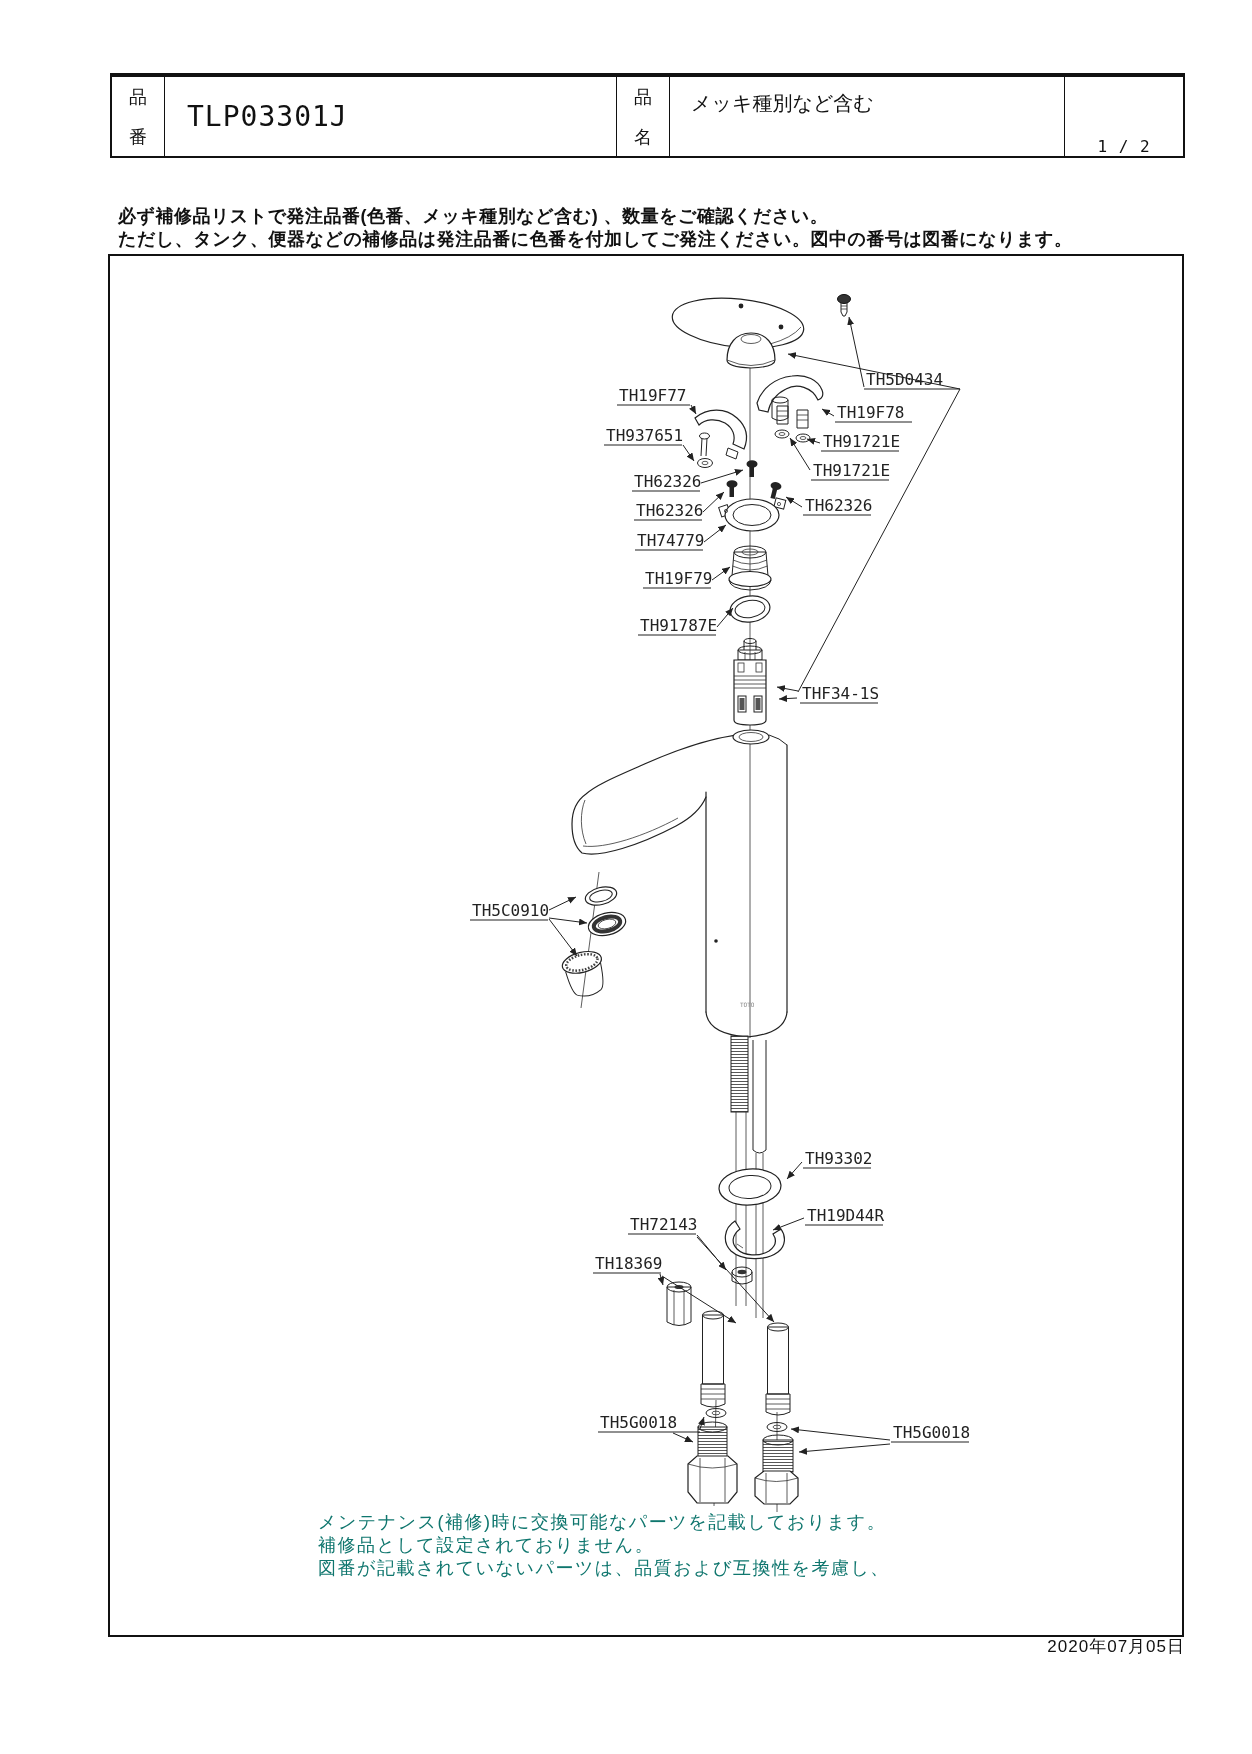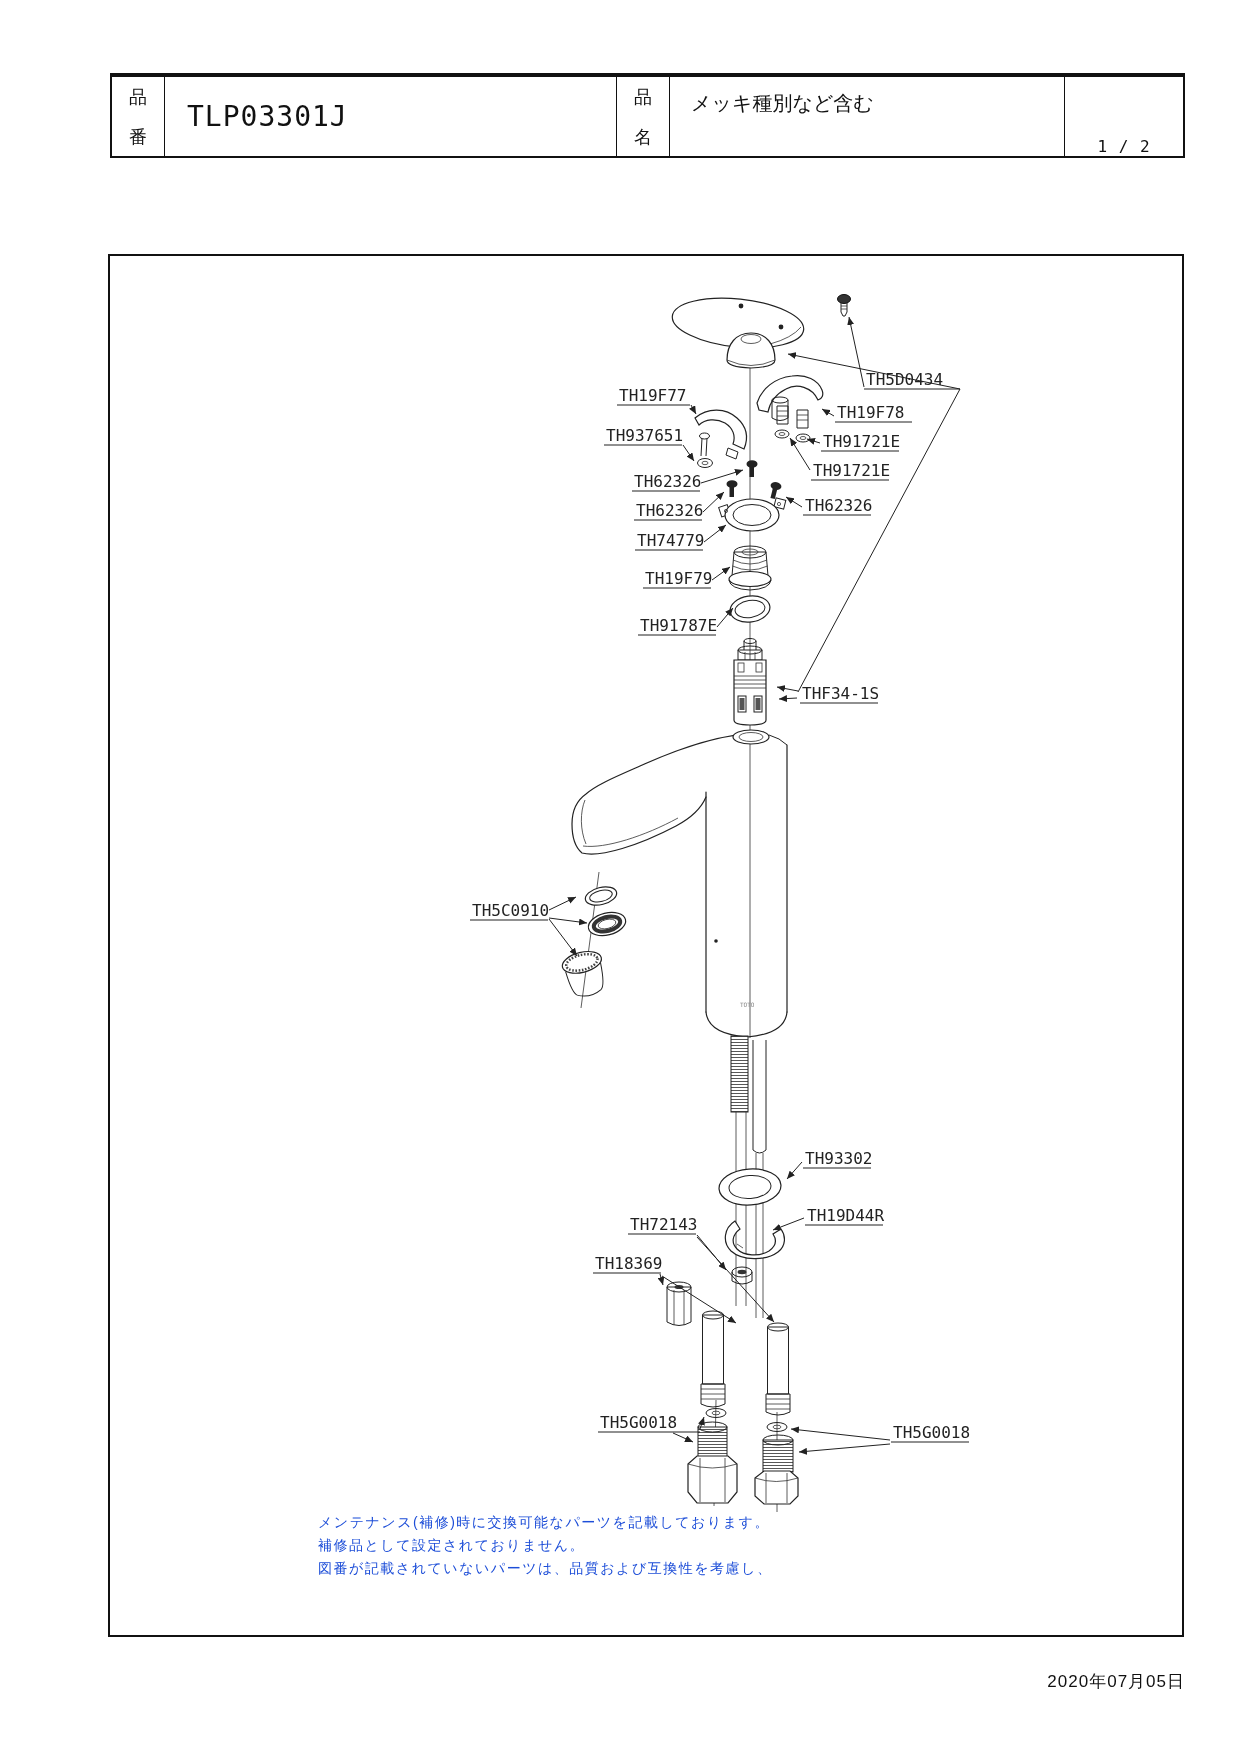--- a/index.html
+++ b/index.html
@@ -15,24 +15,24 @@
        padding-left:22px;font-family:"DejaVu Sans Mono",monospace;font-size:28px;letter-spacing:1px;}
   .hc3{width:53px;border-right:1.5px solid #111;display:flex;flex-direction:column;
        justify-content:space-between;align-items:center;padding:8px 0 7px 0;font-size:18px;}
   .hc4{width:395px;border-right:1.5px solid #111;padding:13px 0 0 21px;font-size:20px;}
   .hc5{flex:1;display:flex;align-items:flex-end;justify-content:center;
        font-family:"DejaVu Sans Mono",monospace;font-size:16px;letter-spacing:1px;}
   
   .notice{position:absolute;left:118px;top:205px;font-size:18px;font-weight:bold;
           line-height:23px;white-space:nowrap;letter-spacing:0.5px;}
   
-  .dnote{position:absolute;left:318px;top:1511px;font-size:14px;line-height:23px;
-         letter-spacing:1.5px;white-space:nowrap;color:#1d4ed8;}
+  .dnote{position:absolute;left:318px;top:1511px;font-size:18px;line-height:23px;
+         letter-spacing:1.5px;white-space:nowrap;color:#0f766e;}
   
-  .ddate{position:absolute;left:1005px;top:1670px;width:180px;text-align:right;
+  .ddate{position:absolute;left:1005px;top:1635px;width:180px;text-align:right;
          font-size:17px;letter-spacing:1px;}
   svg{position:absolute;left:108px;top:253px;}
   svg text.lbl{font-family:"DejaVu Sans Mono",monospace;font-size:16px;fill:#222;}
   svg .ln{stroke:#222;stroke-width:1.2;fill:none;stroke-linecap:round;}
   svg .lt{stroke:#333;stroke-width:0.8;fill:none;}
   svg .wf{fill:#fff;}
   svg .ld{stroke:#222;stroke-width:1;fill:none;}
   svg .ul{stroke:#222;stroke-width:1.1;}
   svg .dk{fill:#222;stroke:none;}
 </style>
@@ -54,20 +54,24 @@
       <span>名</span>
     </div>
     <div class="hcell hc4">
       <span>メッキ種別など含む</span>
     </div>
     <div class="hcell hc5">
       <span>1 / 2</span>
     </div>
   </div>
 
+  <div class="notice">
+    <div>必ず補修品リストで発注品番(色番、メッキ種別など含む) 、数量をご確認ください。</div>
+    <div>ただし、タンク、便器などの補修品は発注品番に色番を付加してご発注ください。図中の番号は図番になります。</div>
+  </div>
 
   <svg width="1077" height="1385" viewBox="108 253 1077 1385">
     <defs>
       <marker id="arr" markerWidth="9" markerHeight="7" refX="8" refY="3.5" orient="auto" markerUnits="userSpaceOnUse">
         <path d="M0,0 L8,3.5 L0,7 Z" fill="#222"></path>
       </marker>
       <pattern id="thr" width="6" height="3" patternUnits="userSpaceOnUse">
         <rect width="6" height="3" fill="#fff"></rect>
         <line x1="0" y1="1.5" x2="6" y2="1.5" stroke="#444" stroke-width="0.9"></line>
       </pattern>

